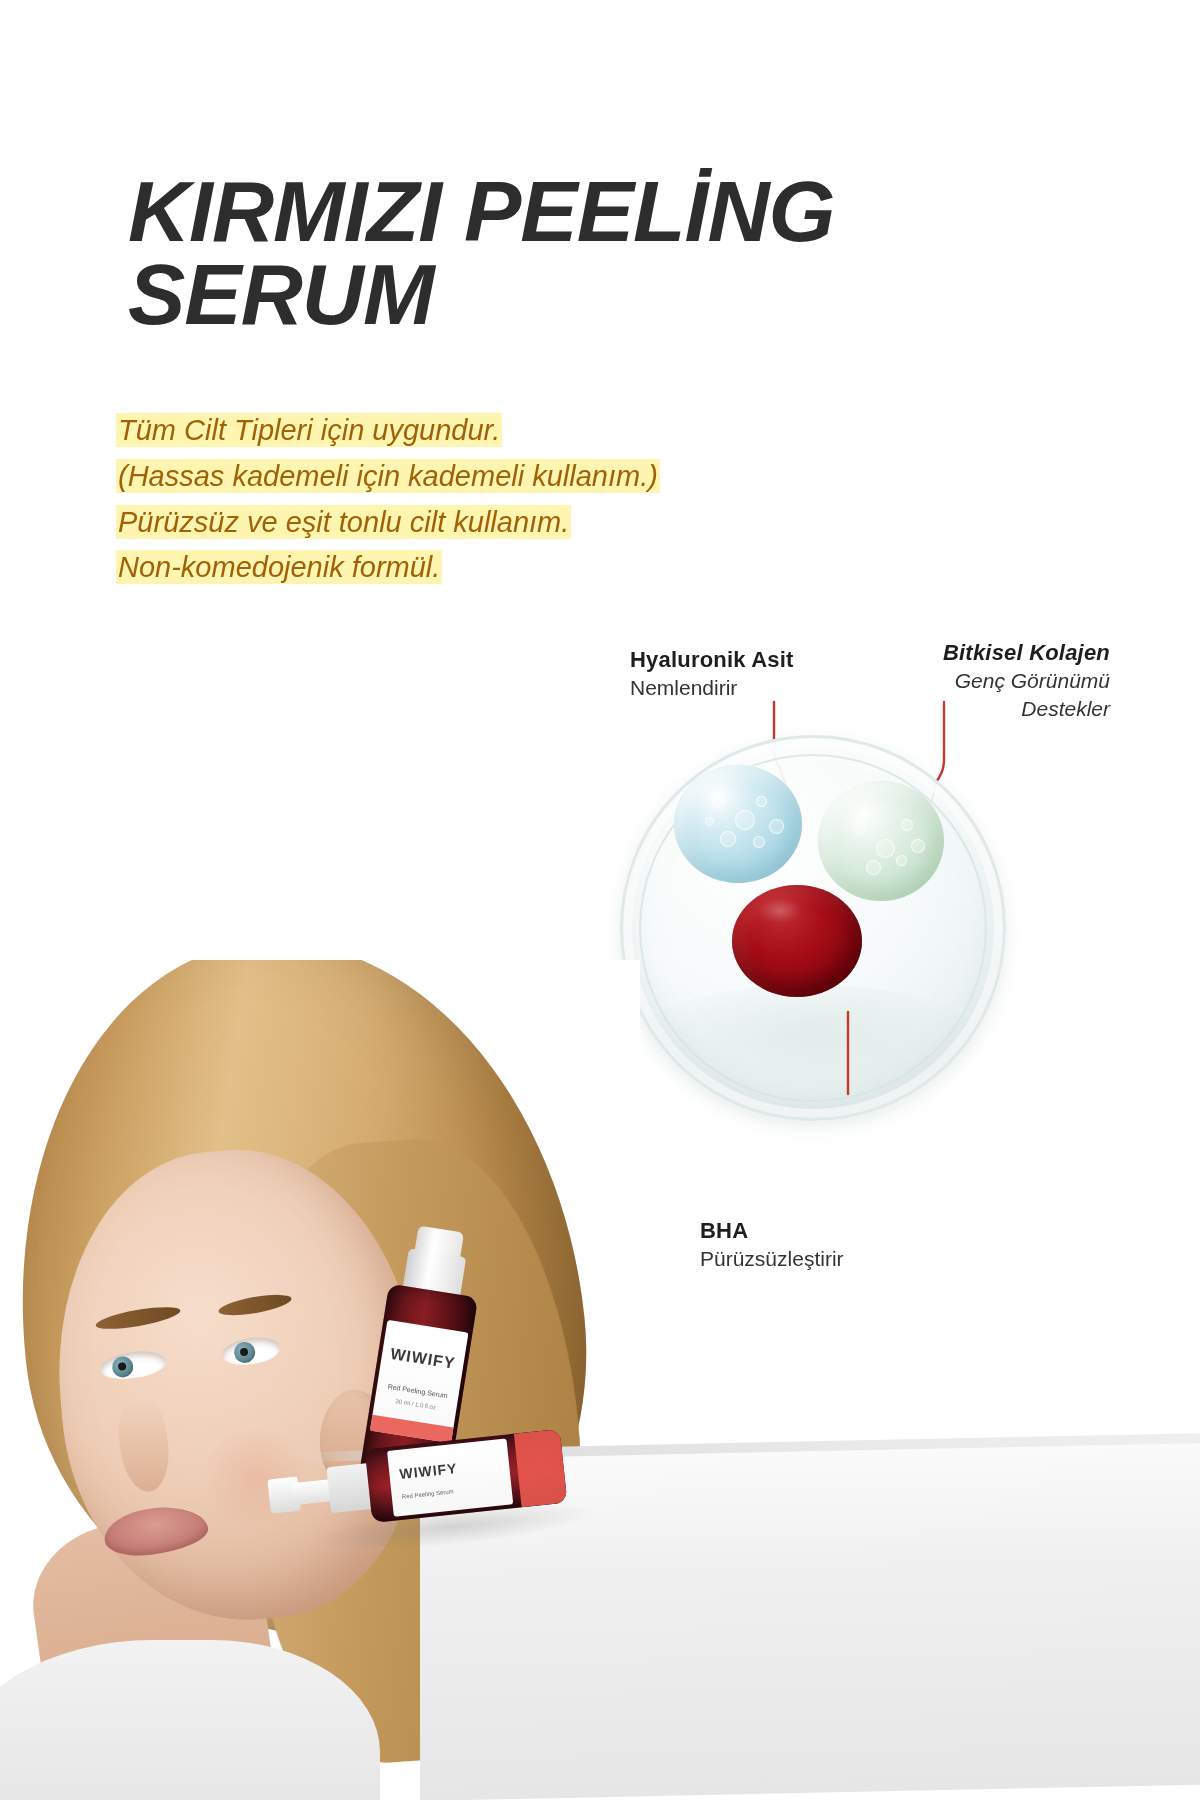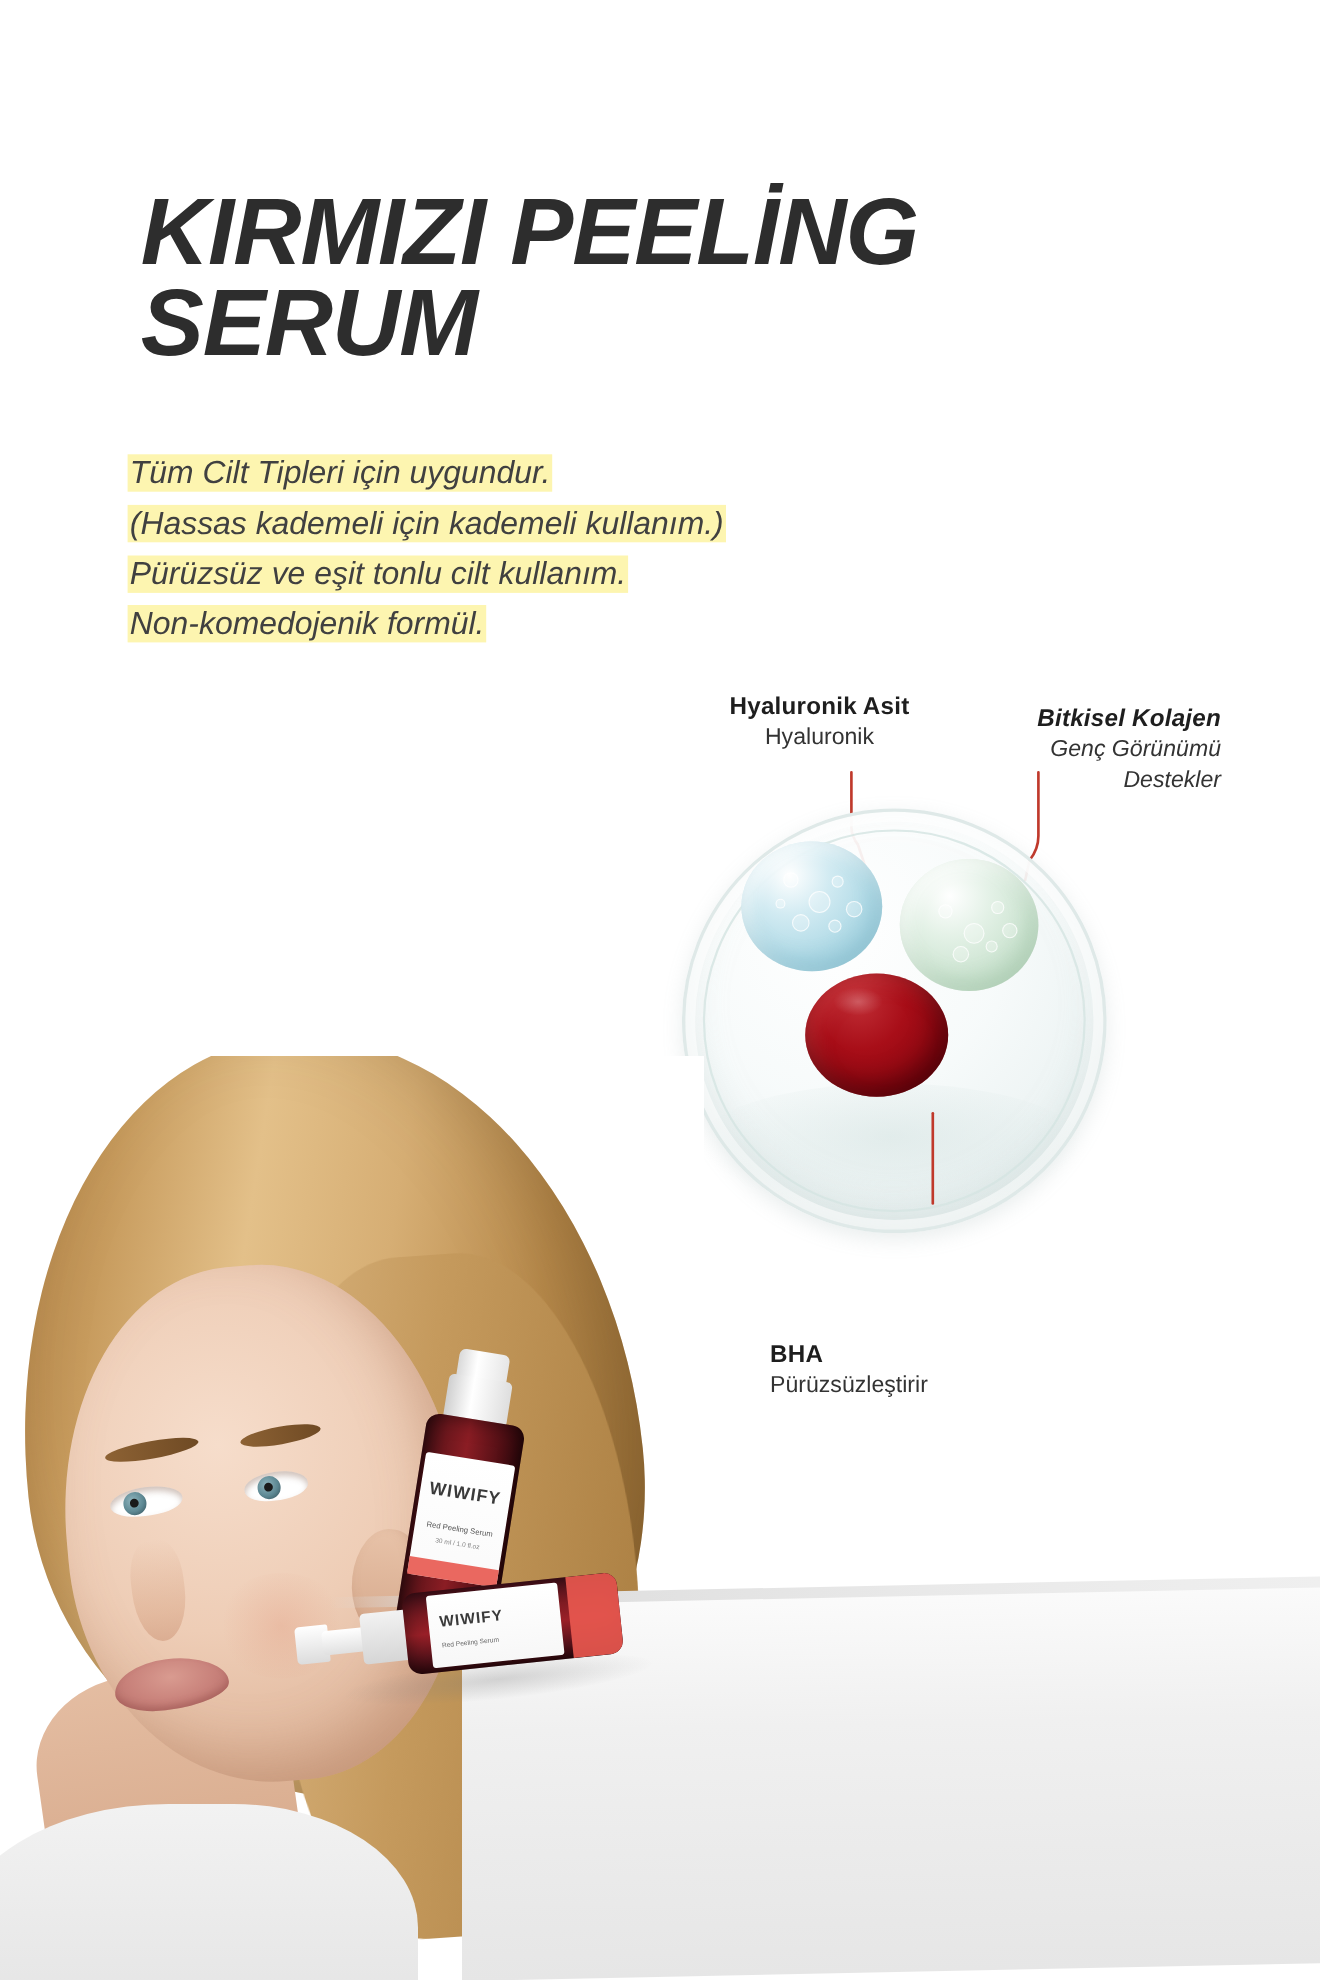--- a/index.html
+++ b/index.html
@@ -44,21 +44,21 @@
 
   
   .subtitle {
     position: absolute;
     left: 116px;
     top: 408px;
     width: 760px;
     font-size: 29px;
     line-height: 1.58;
     font-style: italic;
-    color: #404040;
+    color: #a16207;
   }
   .subtitle .line {
     display: block;
   }
   .subtitle .hl {
     background: #fdf5b0;
     box-decoration-break: clone;
     -webkit-box-decoration-break: clone;
     padding: 1px 2px;
   }
@@ -548,23 +548,23 @@
 
   <h1 class="headline">KIRMIZI PEELİNG SERUM</h1>
 
   <div class="subtitle">
     <span class="line"><span class="hl">Tüm Cilt Tipleri için uygundur.</span></span>
     <span class="line"><span class="hl">(Hassas kademeli için kademeli kullanım.)</span></span>
     <span class="line"><span class="hl">Pürüzsüz ve eşit tonlu  cilt kullanım.</span></span>
     <span class="line"><span class="hl">Non-komedojenik formül.</span></span>
   </div>
 
-  <div class="callout left" style="left:630px; top:629px; width:230px;text-align:center;">
+  <div class="callout left" style="left:630px; top:647px; width:230px;">
     <div class="title">Hyaluronik Asit</div>
-    <div class="desc">Hyaluronik</div>
+    <div class="desc">Nemlendirir</div>
   </div>
   <div class="leader" style="left:770px; top:700px;">
     <svg width="40" height="110" viewBox="0 0 40 110" fill="none" aria-hidden="true">
       <path d="M4 2 L4 52 Q4 60 10 68 L22 104" stroke="#c0392b" stroke-width="2.4" fill="none" stroke-linecap="round"></path>
     </svg>
   </div>
 
   <div class="callout right" style="left:830px; top:640px; width:280px;font-style:italic;">
     <div class="title">Bitkisel Kolajen</div>
     <div class="desc">Genç Görünümü</div>

